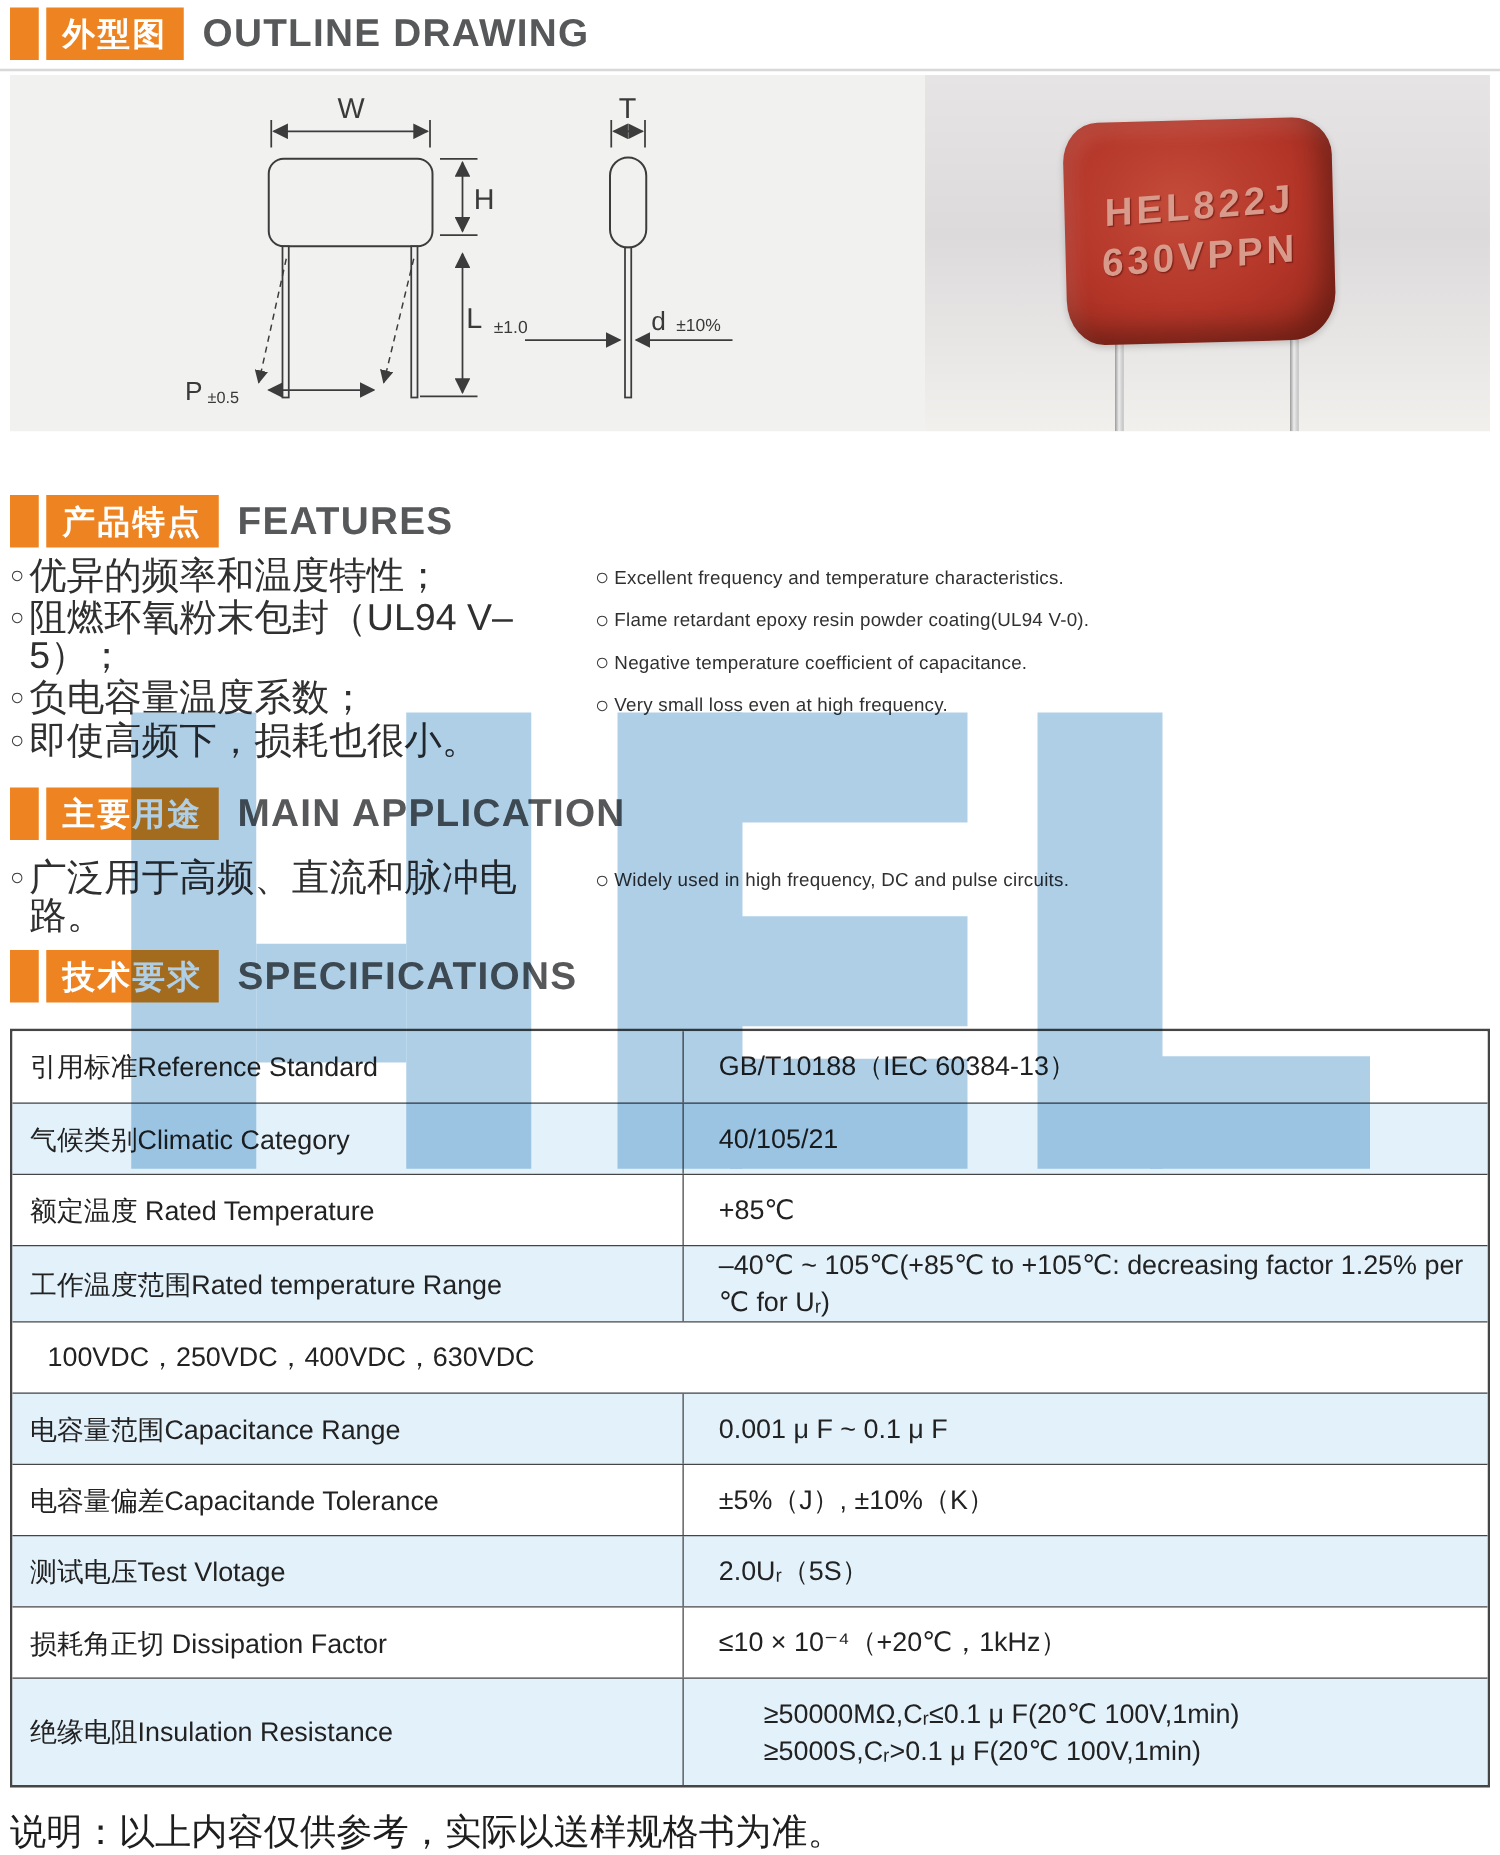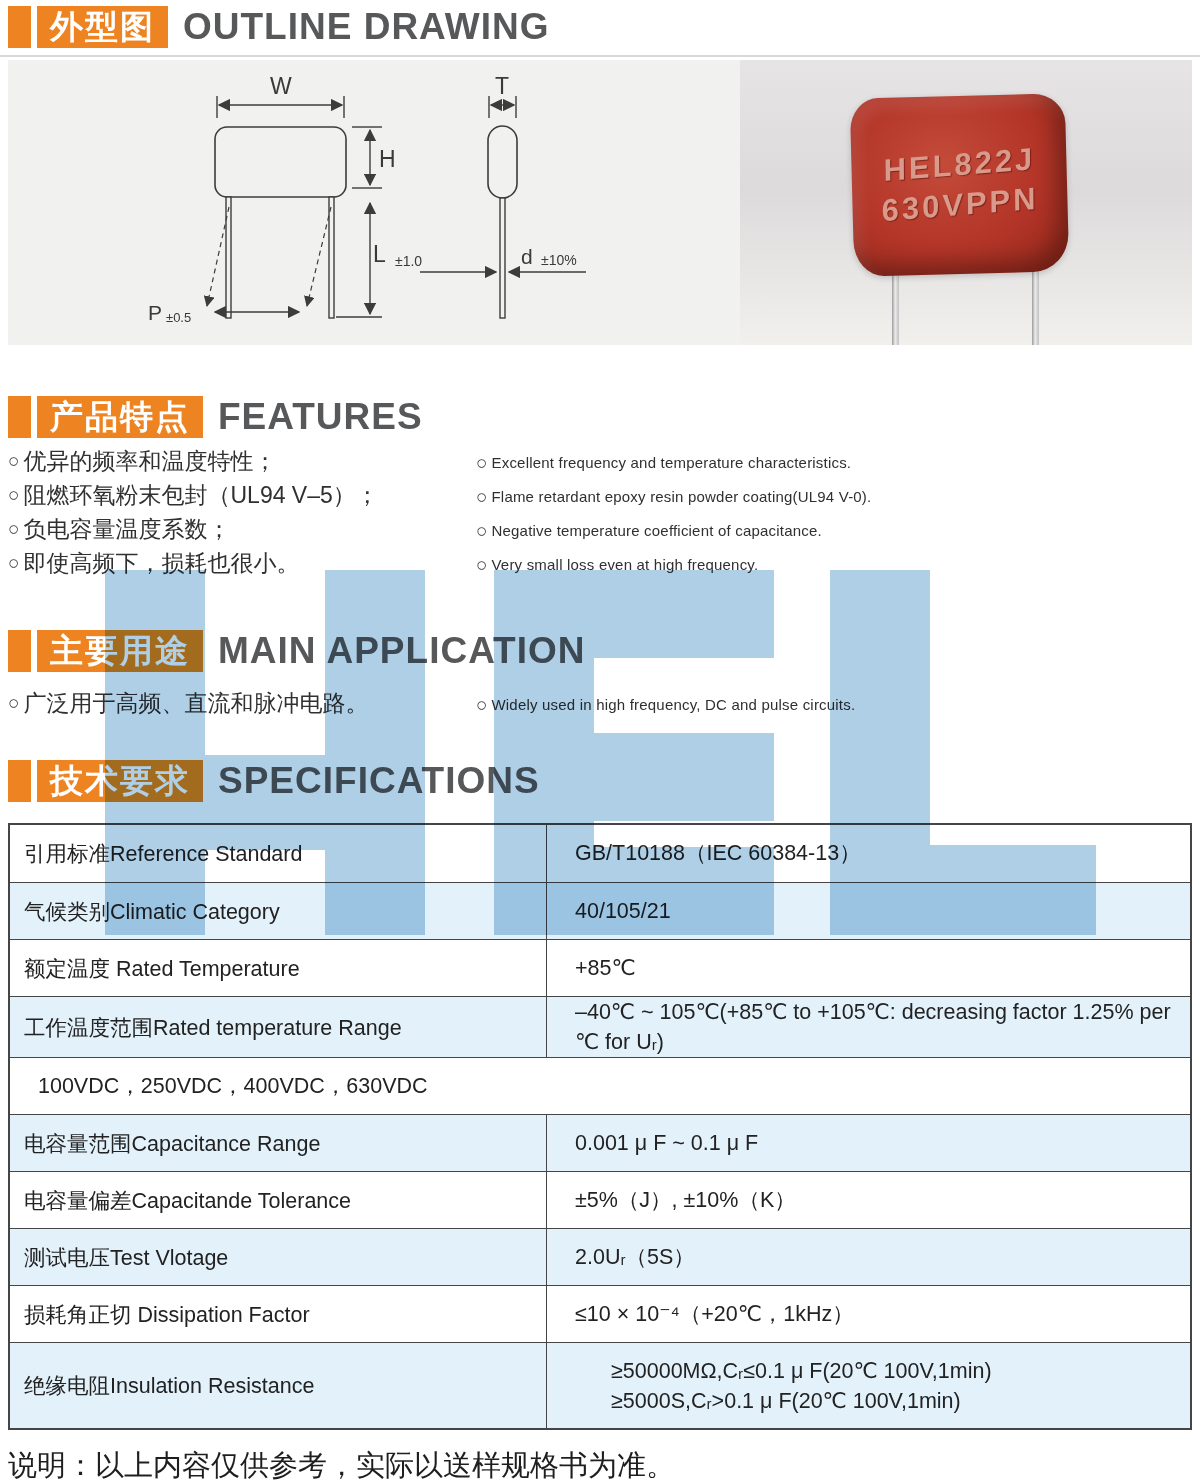--- a/index.html
+++ b/index.html
@@ -2,23 +2,23 @@
 <html><head>
 <meta charset="utf-8">
 <style>
   html,body{margin:0;padding:0;background:#fff;}
   .page{position:relative;width:1200px;height:1484px;background:#fff;overflow:hidden;
         font-family:"Liberation Sans","DejaVu Sans",sans-serif;color:#333;}
 
   
   .sec-header{position:absolute;left:8px;display:flex;align-items:stretch;height:42px;z-index:2;}
   .sec-bar{width:23px;background:#EE8421;margin-right:6px;}
-  .sec-badge{background:#EE8421;color:#fff;font-weight:bold;font-size:33px;
+  .sec-badge{background:#EE8421;color:#fff;font-weight:bold;font-size:26px;
              padding:0 13px;display:flex;align-items:center;letter-spacing:2px;}
-  .sec-title{color:#57585A;font-weight:bold;font-size:37px;display:flex;align-items:center;
+  .sec-title{color:#57585A;font-weight:bold;font-size:31px;display:flex;align-items:center;
              margin-left:15px;letter-spacing:1px;}
 
   .hr-light{position:absolute;left:0;top:55px;width:1200px;height:2px;background:#d8d8d8;}
 
   
   .draw-panel{position:absolute;left:8px;top:60px;width:732px;height:285px;background:#f1f1f0;}
   .photo-panel{position:absolute;left:740px;top:60px;width:452px;height:285px;
                background:linear-gradient(180deg,#e6e4e5 0%,#dcdadb 45%,#f2f0ed 100%);overflow:hidden;}
   .cap-body{position:absolute;left:112px;top:36px;width:215px;height:178px;
             background:radial-gradient(ellipse at 42% 38%,#c44b3a 0%,#b33528 55%,#93271a 100%);
@@ -30,21 +30,21 @@
             transform:rotate(-3deg) skewX(-4deg);line-height:40px;
             text-shadow:1px 1px 1px rgba(80,10,5,.55);}
   .cap-lead{position:absolute;width:7px;background:linear-gradient(90deg,#9a9a9a,#ececec 45%,#bfbfbf);z-index:0;}
   .lead-left{left:152px;top:205px;height:80px;}
   .lead-right{left:292px;top:203px;height:82px;}
 
   
   .bullet-col{position:absolute;z-index:2;}
   .bullet-item{display:flex;align-items:flex-start;margin-bottom:4px;}
   .bullet{font-size:19px;line-height:30px;margin-right:4px;color:#3c3c3c;}
-  .bullet-text{font-size:23px;line-height:30px;color:#303030;}
+  .bullet-text{font-size:30px;line-height:30px;color:#303030;}
   .en .bullet-text{font-size:15px;letter-spacing:0.2px;}
 
   
   .spec-table{position:absolute;left:8px;top:823px;width:1184px;border:2px solid #454545;z-index:2;
               box-sizing:border-box;background:transparent;}
   .spec-row{display:flex;min-height:57px;border-top:1.5px solid #454545;box-sizing:border-box;background:#fff;}
   .spec-row:first-child{border-top:none;}
   .spec-row.stripe{background:#E2F1FA;}
   .spec-row.tall{min-height:86px;gap:36px;}
   .spec-label{width:537px;border-right:1.5px solid #454545;box-sizing:border-box;

